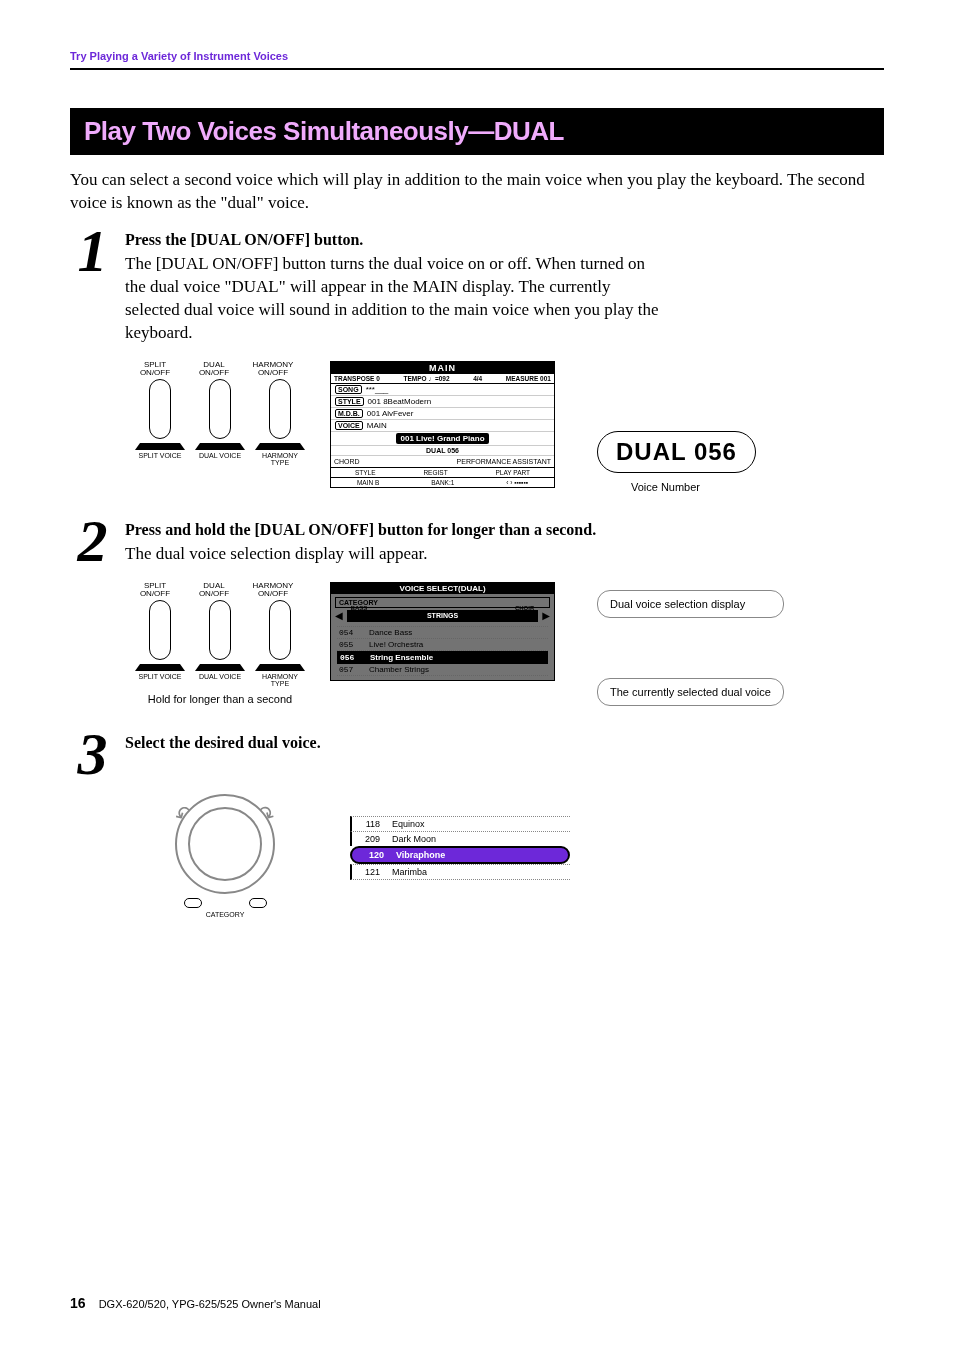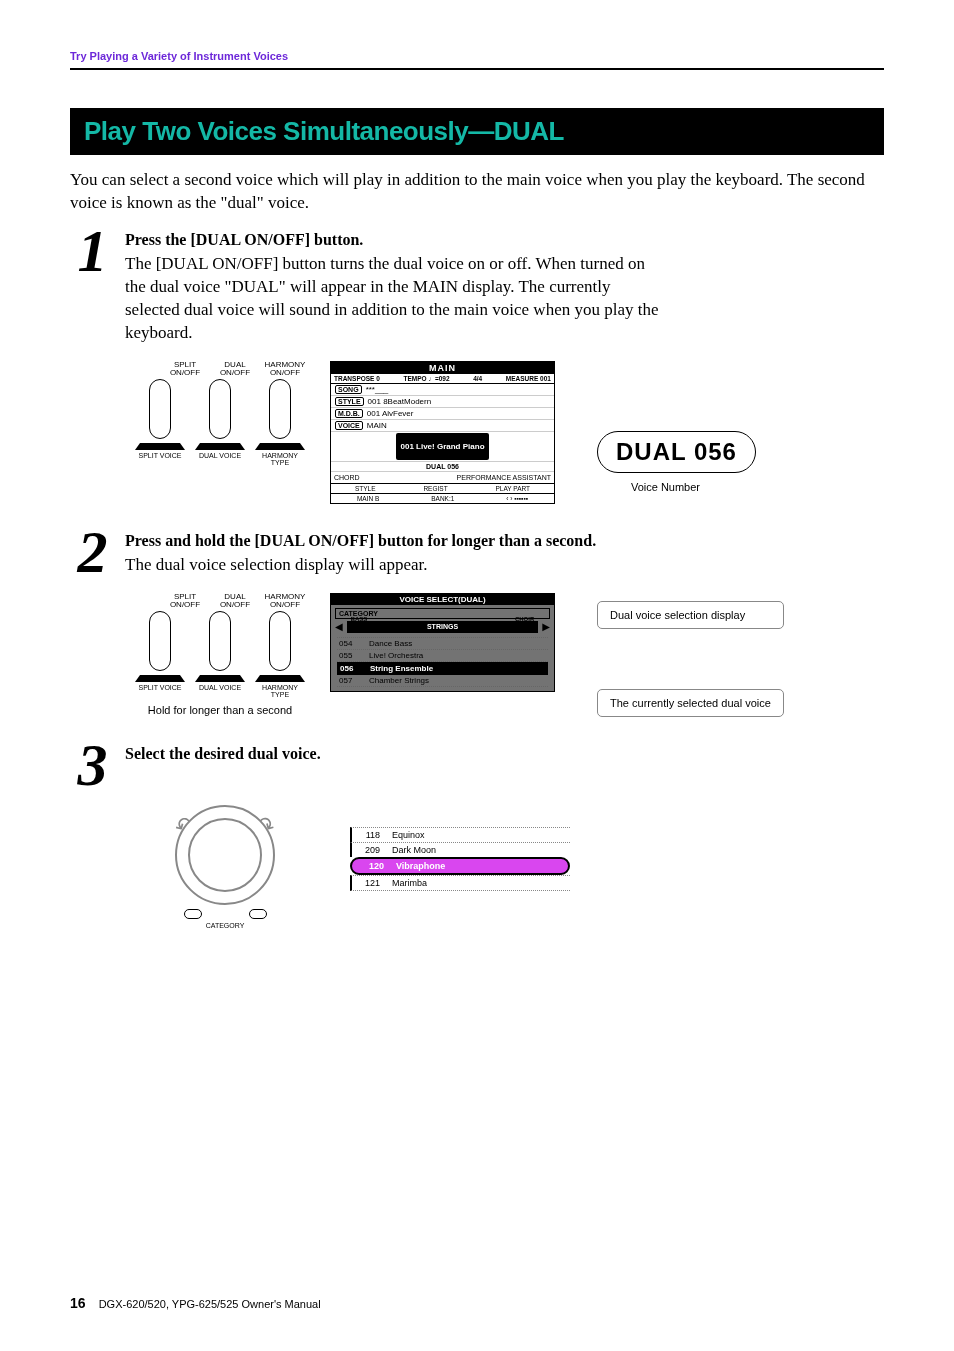--- a/index.html
+++ b/index.html
@@ -18,21 +18,21 @@
     font-size: 11px;
     color: #6d28d9;
     margin-bottom: 6px;
   }
   .header-underline {
     border-bottom: 2px solid #000;
     margin-bottom: 38px;
   }
   .title-bar {
     background: #000;
-    color: #14b8a6;
+    color: #f0abfc;
     font-family: Arial, "Helvetica Neue", sans-serif;
     font-weight: bold;
     font-size: 26px;
     padding: 8px 14px 8px 24px;
     text-indent: -10px;
     margin-bottom: 14px;
     letter-spacing: -0.5px;
   }
   .intro-text {
     font-size: 17px;
@@ -72,22 +72,23 @@
     gap: 20px;
     margin: 14px 0 24px 60px;
   }
   .buttons-panel {
     width: 180px;
     text-align: center;
     font-family: Arial, sans-serif;
     font-size: 8px;
   }
   .button-labels {
-    display: flex; justify-content: flex-end;
+    display: flex; justify-content: flex-start;
     margin-bottom: 2px;
+    gap: 9px;
   }
   .button-labels span { width: 50px; line-height: 1; }
   .button-row { display: flex; justify-content: space-around; }
   .pill-btn {
     width: 22px; height: 60px;
     border: 1.5px solid #000;
     border-radius: 11px;
     background: #fff;
   }
   .under-labels {
@@ -130,21 +131,21 @@
     padding: 1px 4px;
     border-bottom: 0.5px solid #ccc;
   }
   .lcd-row:last-child { border-bottom: none; }
   .lcd-tag {
     border: 1px solid #000; border-radius: 2px;
     padding: 0 2px; font-size: 7px; font-weight: bold;
     margin-right: 4px;
   }
   .lcd-invert {
-    background: #000; color: #fff; padding: 9px 4px;
+    background: #000; color: #fff; padding: 1px 4px;
     border-radius: 2px; font-weight: bold; font-size: 8px;
   }
   .lcd .toprow {
     display: flex; justify-content: space-between;
     border-bottom: 1px solid #000; padding: 1px 3px;
     font-size: 6.5px; font-weight: bold;
   }
   .lcd .midrow { padding: 2px 3px; font-size: 7px; }
   .lcd-bottom {
     border-top: 1px solid #000; font-size: 6.5px;
@@ -204,24 +205,24 @@
   }
   .vitem {
     display: flex; gap: 6px;
     border-bottom: 1px dotted #666;
     padding: 1px 2px; font-size: 8px;
   }
   .vitem.selected {
     background: #000; color: #fff; font-weight: bold;
     border: 1px solid #000;
   }
-  .vitem .vnum { width: 24px; }
+  .vitem .vnum { width: 24px; font-family: Liberation Mono, monospace; }
   .side-label {
     border: 1px solid #888;
-    border-radius: 5px;
+    border-radius: 13px;
     padding: 7px 12px;
     font-family: Arial, sans-serif;
     font-size: 11px;
     margin-left: 22px;
     white-space: nowrap;
   }
   .side-col { display: flex; flex-direction: column; gap: 60px; margin-top: 8px; }
   
   .dial-block {
     width: 130px; text-align: center;
@@ -254,21 +255,21 @@
     font-size: 9px; margin-top: 22px;
   }
   .v3 {
     display: flex; gap: 12px;
     border-top: 1px dotted #888;
     padding: 2px 4px;
     border-left: 2px solid #000;
   }
   .v3 .vnum { width: 24px; text-align: right; }
   .v3.selected {
-    background: #d946ef; color: #fff; font-weight: bold;
+    background: #6d28d9; color: #fff; font-weight: bold;
     border: 2px solid #000; border-radius: 10px;
     padding-left: 8px;
   }
   .footer {
     position: absolute;
     bottom: 40px; left: 70px;
     font-family: Arial, sans-serif;
     font-size: 11px;
   }
   .footer .pagenum { font-weight: bold; font-size: 14px; margin-right: 10px; }

